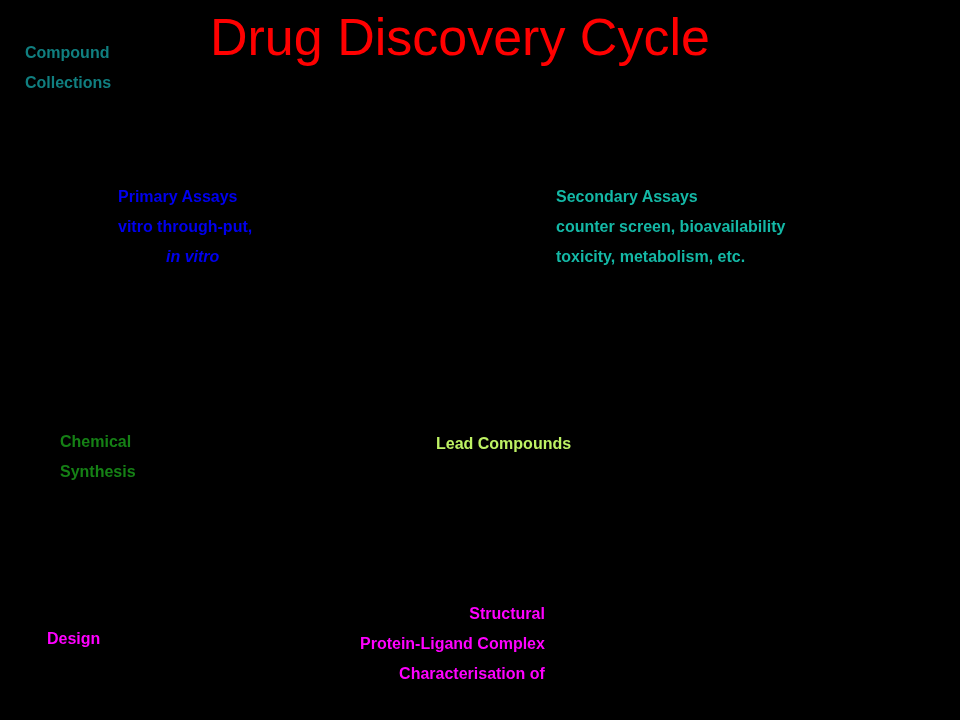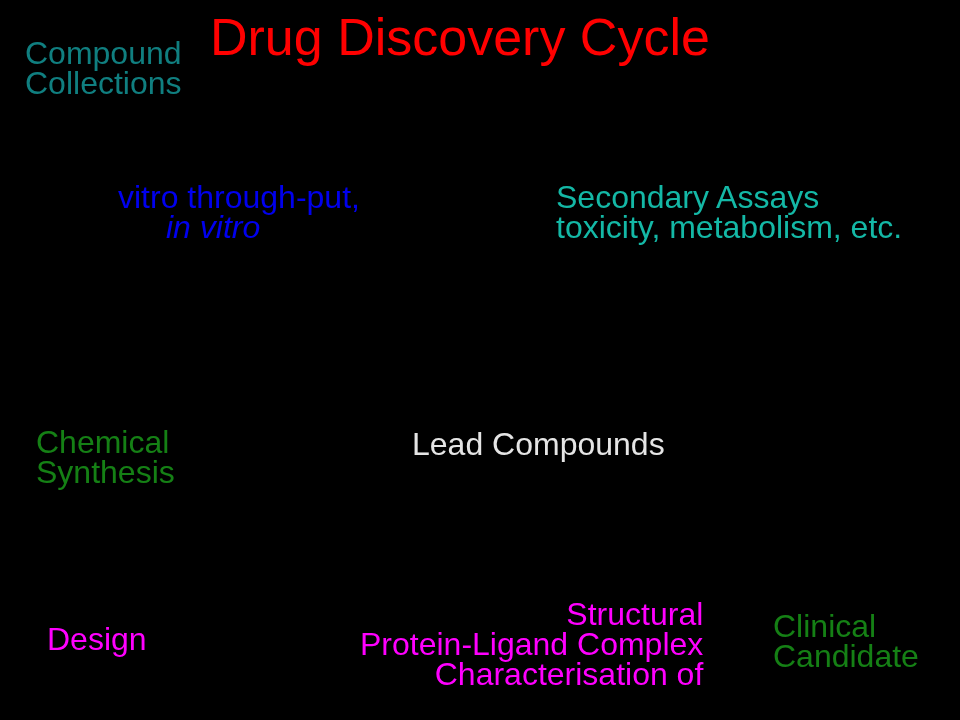--- a/index.html
+++ b/index.html
@@ -13,74 +13,72 @@
   }
   .slide-title {
     position: absolute;
     font-size: 52px;
     line-height: 56px;
     font-weight: 400;
     white-space: nowrap;
   }
   .label {
     position: absolute;
-    font-size: 32px;
+    font-size: 16px;
     line-height: 30px;
-    font-weight: 400;
+    font-weight: 700;
     white-space: nowrap;
   }
   .label .line { display: block; }
   .italic { font-style: italic; }
   .indent { padding-left: 48px; }
   
   .c-teal    { color: #107f80; }
   .c-red     { color: #ff0000; }
   .c-blue    { color: #0000ee; }
-  .c-green   { color: #158015; }
+  .c-green   { color: #158015; margin-left: 24px; }
   .c-magenta { color: #ff00ff; }
 </style>
 </head>
 <body>
 
 <div class="canvas">
 
   <div class="slide-title c-red" style="left: 210px; top: 9px; color: rgb(255, 0, 0); text-align: center;" data-bind="slide.title.text" data-bind-style="color:slide.title.color">Drug Discovery Cycle</div>
 
   <div class="label c-teal" style="left: 25px; top: 38px; color: rgb(16, 127, 128);" data-bind-style="color:cycle_stages.compound_collections.color">
     <span class="line" data-bind="cycle_stages.compound_collections.line1">Compound</span>
     <span class="line" data-bind="cycle_stages.compound_collections.line2">Collections</span>
   </div>
 
   <div class="label c-blue" style="left: 118px; top: 182px; color: rgb(0, 0, 238);" data-bind-style="color:cycle_stages.primary_assays.color">
+    <span class="line" data-bind="cycle_stages.primary_assays.line1">Primary Assays</span>
     <span class="line" data-bind="cycle_stages.primary_assays.line2">vitro through-put,</span>
     <span class="line italic indent" data-bind="cycle_stages.primary_assays.line3">in vitro</span>
   </div>
 
   <div class="label c-blue" style="left: 556px; top: 182px; color: #14b8a6;" data-bind-style="color:cycle_stages.secondary_assays.color">
     <span class="line" data-bind="cycle_stages.secondary_assays.line1">Secondary Assays</span>
+    <span class="line" data-bind="cycle_stages.secondary_assays.line2">counter screen, bioavailability</span>
     <span class="line" data-bind="cycle_stages.secondary_assays.line3">toxicity, metabolism, etc.</span>
   </div>
 
   <div class="label c-green" style="left: 36px; top: 427px; color: rgb(21, 128, 21);" data-bind-style="color:cycle_stages.chemical_synthesis.color">
     <span class="line" data-bind="cycle_stages.chemical_synthesis.line1">Chemical</span>
     <span class="line" data-bind="cycle_stages.chemical_synthesis.line2">Synthesis</span>
   </div>
 
-  <div class="label c-green" style="left: 412px; top: 429px; color: #e5e5e5;" data-bind-style="color:cycle_stages.lead_compounds.color">
+  <div class="label c-green" style="left: 412px; top: 429px; color: #bef264;" data-bind-style="color:cycle_stages.lead_compounds.color">
     <span class="line" data-bind="cycle_stages.lead_compounds.line1">Lead Compounds</span>
   </div>
 
   <div class="label c-magenta" style="left: 47px; top: 624px; color: rgb(255, 0, 255);" data-bind-style="color:cycle_stages.design.color">
     <span class="line" data-bind="cycle_stages.design.line1">Design</span>
   </div>
 
   <div class="label c-magenta" style="left: 360px; top: 599px; color: rgb(255, 0, 255); text-align: right;" data-bind-style="color:cycle_stages.structural_characterisation.color">
     <span class="line" data-bind="cycle_stages.structural_characterisation.line1">Structural</span>
     <span class="line" data-bind="cycle_stages.structural_characterisation.line3">Protein-Ligand Complex</span>
     <span class="line" data-bind="cycle_stages.structural_characterisation.line2">Characterisation of</span>
   </div>
 
-  <div class="label c-green" style="left: 773px; top: 611px; color: rgb(21, 128, 21);" data-bind-style="color:cycle_stages.clinical_candidate.color">
-    <span class="line" data-bind="cycle_stages.clinical_candidate.line1">Clinical</span>
-    <span class="line" data-bind="cycle_stages.clinical_candidate.line2">Candidate</span>
-  </div>
 
 </div>
 
 </body></html>

